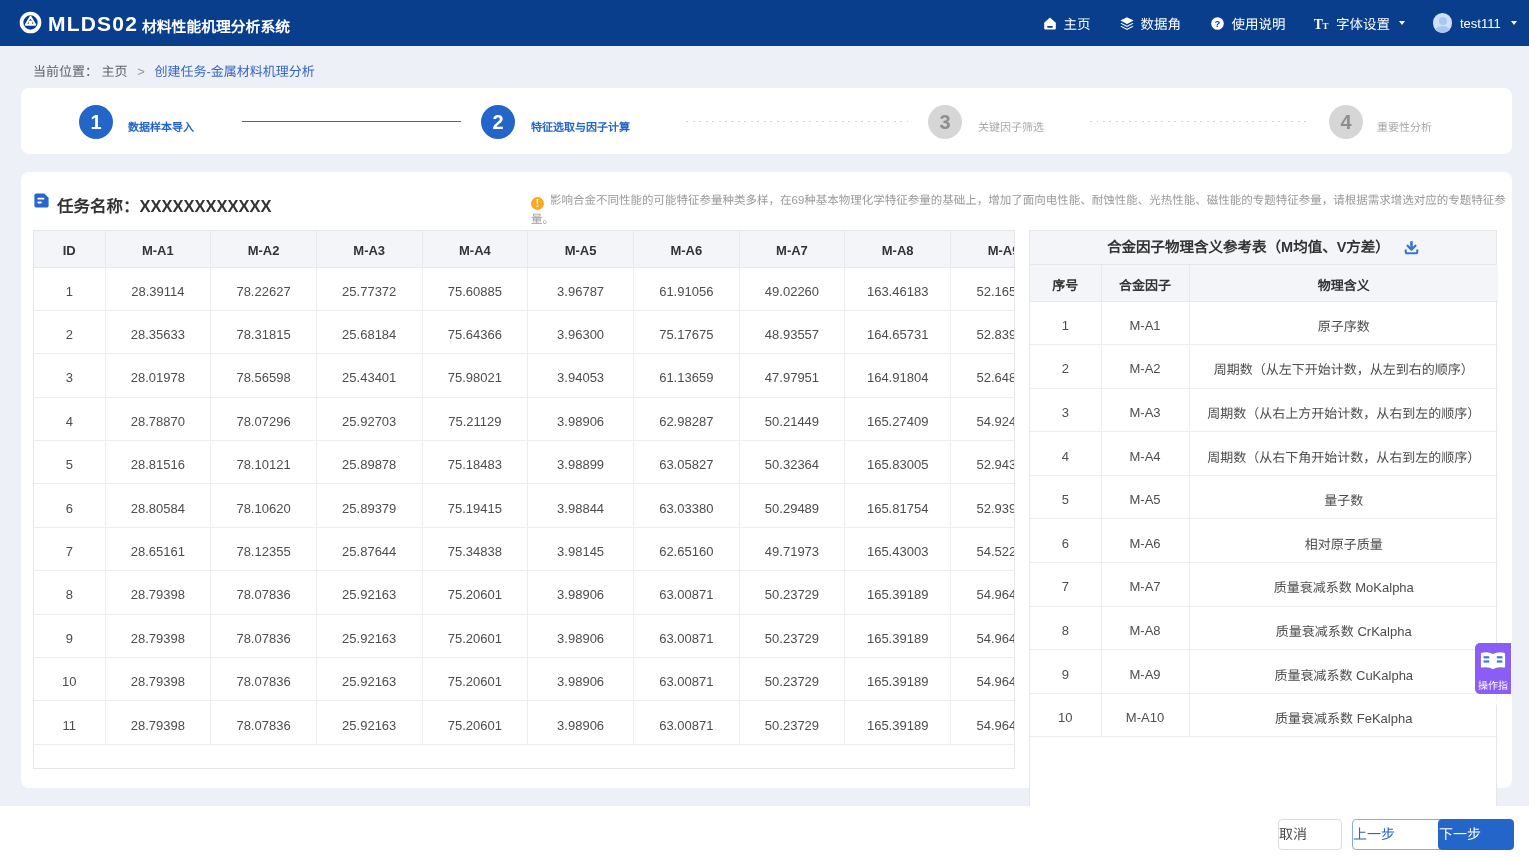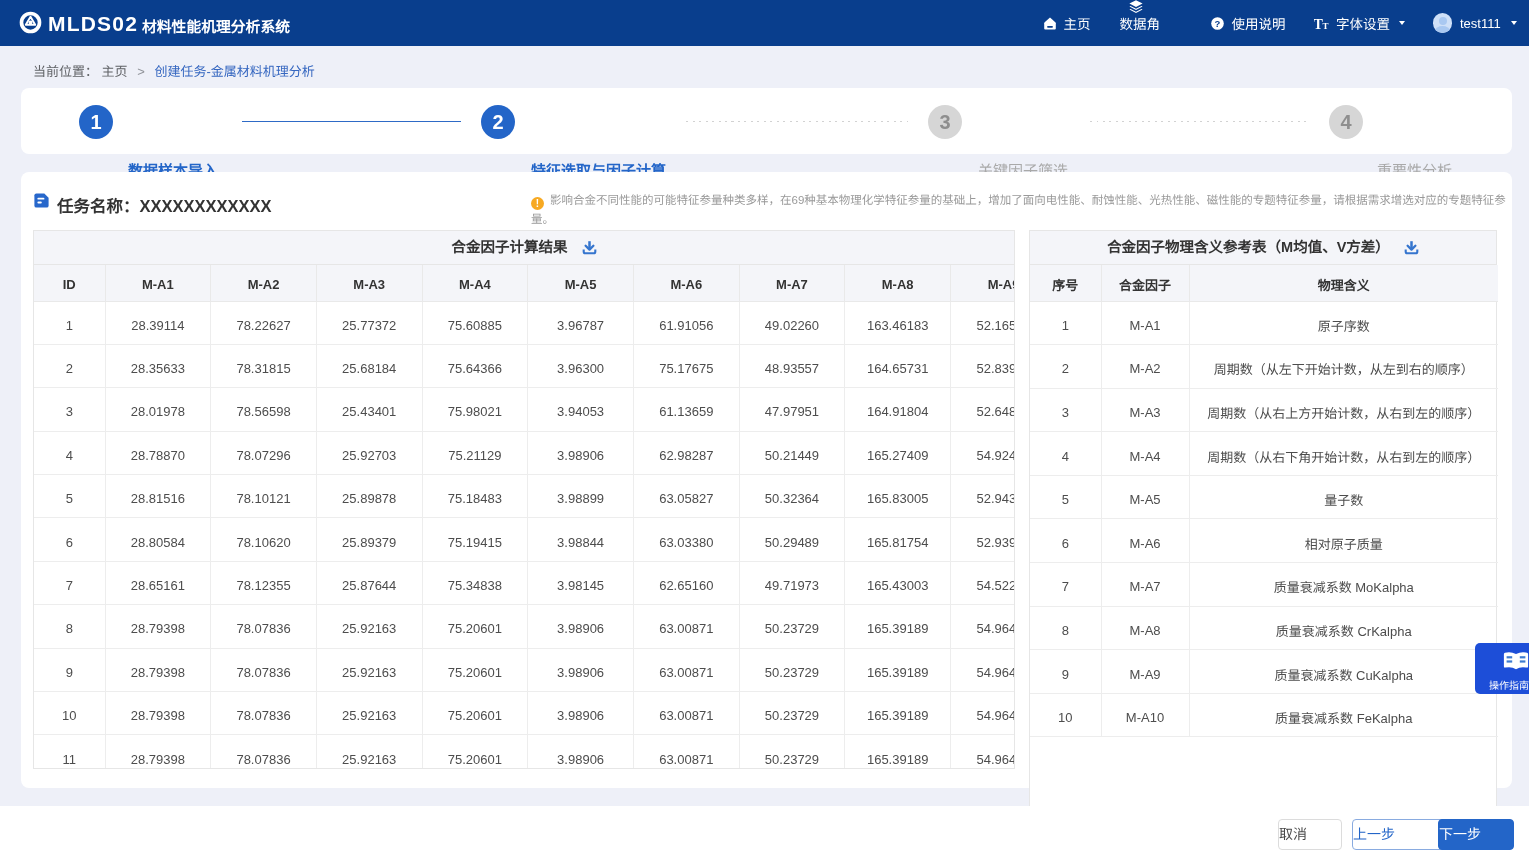--- a/index.html
+++ b/index.html
@@ -21,21 +21,21 @@
   
   .crumb { position:absolute; left:33px; top:61px; font-size:13px; color:#606266; }
   .crumb .sep { color:#909399; margin:0 6px; }
   .crumb a { color:#3667c0; text-decoration:none; }
 
   
   .stepcard { position:absolute; left:21px; top:88px; width:1491px; height:66px; background:#fff; border-radius:8px; }
   .step-c { position:absolute; top:17px; width:34px; height:34px; border-radius:50%; text-align:center; line-height:34px; font-size:20px; font-weight:bold; }
   .step-c.on { background:#2365c8; color:#fff; }
   .step-c.off { background:#d6d6d6; color:#8e8e8e; }
-  .step-t { position:absolute; top:30px; font-size:15px; line-height:18px;margin-top:44px; }
+  .step-t { position:absolute; top:30px; font-size:11px; line-height:18px; }
   .step-t.on { color:#2365c8; font-weight:bold; }
   .step-t.off { color:#a9a9a9; }
   .line-solid { position:absolute; top:32.5px; height:0; border-top:1.5px solid #2e6ac6; }
   .line-dot { position:absolute; top:32.5px; height:1.6px; background:repeating-linear-gradient(90deg,#d2d2d2 0 2px,transparent 2px 6.5px); }
 
   
   .maincard { position:absolute; left:21px; top:172px; width:1491px; height:616px; background:#fff; border-radius:8px; }
   .task-ic { position:absolute; left:13px; top:21px; width:15px; height:15px; }
   .task-title { position:absolute; left:36px; top:21px; font-size:16.5px; font-weight:bold; color:#333; }
   .warn { position:absolute; left:510px; top:19px; font-size:11.5px; color:#999; }
@@ -57,21 +57,21 @@
   table tr th:last-child, table tr td:last-child { border-right:none; }
 
   
   .footer { position:absolute; left:0; top:806px; width:1529px; height:51px; background:#fff; }
   .btn { position:absolute; top:13px; height:31px; border-radius:4px; font-size:14px; text-align:left; line-height:29px; }
   .btn-cancel { left:1278px; width:64px; border:1px solid #dcdcdc; color:#4a4a4a; background:#fff; }
   .btn-prev { left:1352px; width:95px; border:1px solid #89abe0; color:#2365c8; background:#fff; }
   .btn-next { left:1438px; width:76px; border:1px solid #2365c8; color:#fff; background:#2365c8; }
 
   
-  .guide { position:absolute; left:1475px; top:643px; width:54px; height:51px; background:#1d4ed8; border-radius:5px 0 0 5px; color:#fff; text-align:right; }
+  .guide { position:absolute; left:1475px; top:643px; width:36px; height:51px; background:#8b5cf6; border-radius:5px 0 0 5px; color:#fff; text-align:center; }
   .guide .gt { font-size:10px; margin-top:1px; }
 </style>
 </head>
 <body>
 
 <div class="hd">
   <svg class="hd-logo" viewBox="0 0 24 24">
     <circle cx="12" cy="12" r="9.4" fill="none" stroke="#fff" stroke-width="3.8"></circle>
     <path d="M12 5.9 L16.9 14.4 L7.1 14.4 Z" fill="none" stroke="#fff" stroke-width="2" stroke-linejoin="round"></path>
     <circle cx="12" cy="11.9" r="2" fill="#fff"></circle>
@@ -79,21 +79,21 @@
   <div class="hd-title">MLDS02</div>
   <div class="hd-sub">材料性能机理分析系统</div>
 
   <div class="nav-item" style="left:1043.5px;">
     <svg width="12" height="13" viewBox="0 0 12 13" style="margin-right:8px;">
         <path d="M6 0.5 L11.3 5.2 Q11.8 5.7 11.8 6.3 L11.8 11.6 Q11.8 12.6 10.8 12.6 L1.2 12.6 Q0.2 12.6 0.2 11.6 L0.2 6.3 Q0.2 5.7 0.7 5.2 Z" fill="#fff"></path>
         <rect x="3.1" y="9" width="5.8" height="1.7" rx="0.8" fill="#093e8d"></rect>
       </svg>
     <span>主页</span>
   </div>
-  <div class="nav-item" style="left:1119.5px;flex-direction:column;">
+  <div class="nav-item" style="left:1119.5px;">
     <svg width="14" height="13" viewBox="0 0 14 13" style="margin-right:7px;">
         <path d="M7 0.2 L13.6 3.6 L7 7 L0.4 3.6 Z" fill="#fff"></path>
         <path d="M1.6 6 L7 8.8 L12.4 6 L13.6 6.6 L7 10 L0.4 6.6 Z" fill="#fff"></path>
         <path d="M1.6 8.9 L7 11.7 L12.4 8.9 L13.6 9.5 L7 12.9 L0.4 9.5 Z" fill="#fff"></path>
       </svg>
     <span>数据角</span>
   </div>
   <div class="nav-item" style="left:1210.5px;">
     <svg width="13" height="13" viewBox="0 0 13 13" style="margin-right:8px;">
         <circle cx="6.5" cy="6.5" r="6.3" fill="#fff"></circle>
@@ -135,25 +135,20 @@
 <div class="maincard">
   <svg class="task-ic" viewBox="0 0 15 15">
       <path d="M2.3 0.4 L10.3 0.4 L14.6 4.7 L14.6 12.7 Q14.6 14.6 12.7 14.6 L2.3 14.6 Q0.4 14.6 0.4 12.7 L0.4 2.3 Q0.4 0.4 2.3 0.4 Z" fill="#2767cb"></path>
       <rect x="3.4" y="4.7" width="7" height="1.9" rx="0.9" fill="#fff"></rect>
       <rect x="3.4" y="8.5" width="4.4" height="1.9" rx="0.9" fill="#fff"></rect>
     </svg>
   <div class="task-title">任务名称：XXXXXXXXXXXX</div>
   <div class="warn"><span class="warn-ic">!</span>影响合金不同性能的可能特征参量种类多样，在69种基本物理化学特征参量的基础上，增加了面向电性能、耐蚀性能、光热性能、磁性能的专题特征参量，请根据需求增选对应的专题特征参量。</div>
 
   <div class="tbl-wrap lft">
-    <div class="tbl-title">合金因子计算结果<svg class="dl" width="15" height="15" viewBox="0 0 15 15">
-          <path d="M7.5 1.2 L7.5 8.8" fill="none" stroke="#3575ce" stroke-width="2.5"></path>
-          <path d="M3.6 5.7 L7.5 9.6 L11.4 5.7" fill="none" stroke="#3575ce" stroke-width="2.3" stroke-linecap="round" stroke-linejoin="round"></path>
-          <path d="M1.7 9.6 L1.7 11.7 Q1.7 13.2 3.2 13.2 L11.8 13.2 Q13.3 13.2 13.3 11.7 L13.3 9.6" fill="none" stroke="#3575ce" stroke-width="2.1"></path>
-        </svg></div>
     <table id="ltab">
       <colgroup>
           <col style="width:71px">
           <col style="width:105.7px">
           <col style="width:105.7px">
           <col style="width:105.7px">
           <col style="width:105.7px">
           <col style="width:105.7px">
           <col style="width:105.7px">
           <col style="width:105.7px">

